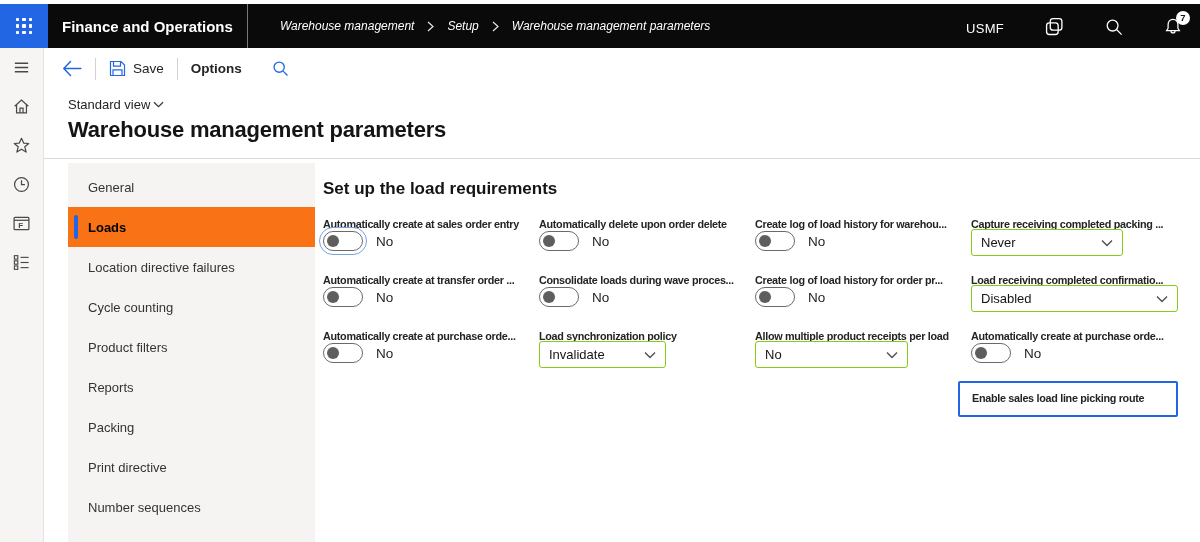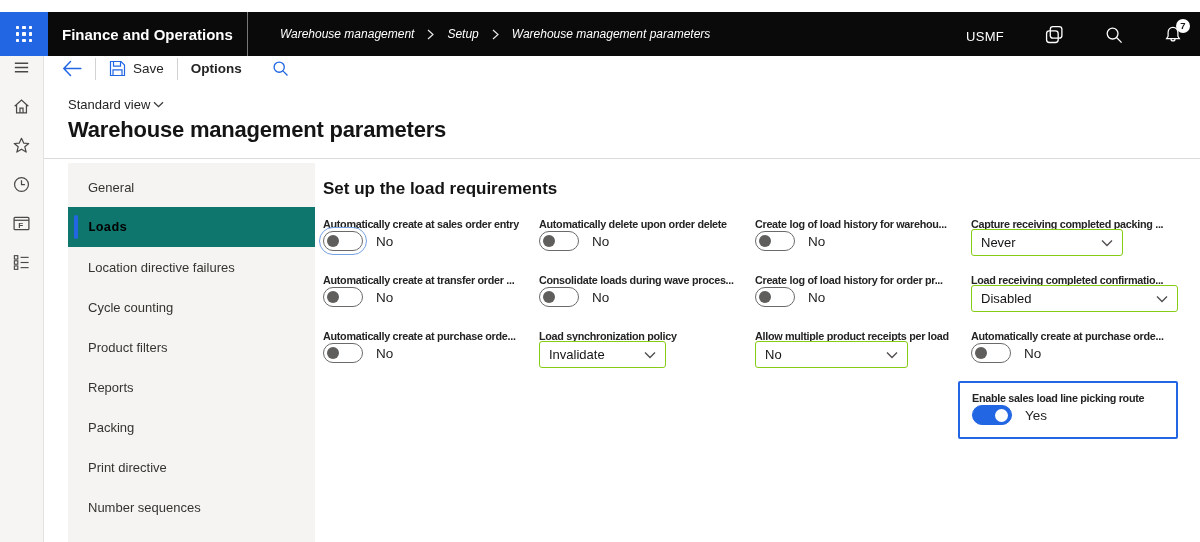--- a/index.html
+++ b/index.html
@@ -5,21 +5,21 @@
   :root{
     --accent:#2266e3;
     --topbar:#0a0a0a;
     --panel:#f5f4f2;
   }
   *{box-sizing:border-box;margin:0;padding:0;}
   html,body{width:1200px;height:542px;overflow:hidden;}
   body{font-family:"Liberation Sans",sans-serif;background:#fff;position:relative;color:#1b1a19;}
 
   
-  .topbar{position:absolute;left:0;top:12px;width:1200px;height:44px;background:var(--topbar);display:flex;align-items:center;color:#fff;z-index:5;}
+  .topbar{position:absolute;left:0;top:4px;width:1200px;height:44px;background:var(--topbar);display:flex;align-items:center;color:#fff;z-index:5;}
   .waffle{width:48px;height:44px;background:var(--accent);display:flex;align-items:center;justify-content:center;cursor:pointer;flex:0 0 auto;}
   .waffle-grid{display:grid;grid-template-columns:repeat(3,3.4px);grid-template-rows:repeat(3,3.4px);gap:3.4px;}
   .waffle-grid span{background:#fff;border-radius:0.8px;}
   .app-title{font-size:15px;font-weight:700;margin-left:14px;white-space:nowrap;}
   .tb-divider{width:1px;height:44px;background:rgba(255,255,255,.45);margin-left:14px;flex:0 0 auto;}
   .breadcrumb{display:flex;align-items:center;gap:13px;margin-left:32px;font-size:12px;white-space:nowrap;font-style:italic;}
   .bc-item{cursor:pointer;}
   .bc-sep{display:flex;align-items:center;opacity:.9;}
   .tb-right{margin-left:auto;display:flex;align-items:flex-end;gap:41px;padding-right:18px;}
   .company{font-size:13px;letter-spacing:.3px;cursor:pointer;}
@@ -36,21 +36,21 @@
   .tool-btn{display:flex;align-items:center;gap:7px;font-size:13.5px;color:#242424;cursor:pointer;}
   .tool-btn.bold{font-weight:700;}
   .tool-divider{width:1px;height:22px;background:#d4d2d0;margin:0 13px;}
   .toolbar .search-btn{margin-left:30px;}
   .view-selector{display:flex;align-items:center;gap:3px;margin:4px 0 0 24px;font-size:13px;color:#242424;cursor:pointer;width:max-content;}
   .page-title{margin:5px 0 0 24px;font-size:22px;font-weight:700;color:#141414;letter-spacing:-0.2px;}
 
   
   .tabs{position:absolute;left:68px;top:163px;width:247px;height:379px;background:var(--panel);padding-top:4px;z-index:2;}
   .tab{height:40px;display:flex;align-items:center;padding-left:20px;font-size:13px;color:#36342f;cursor:pointer;position:relative;white-space:nowrap;}
-  .tab.selected{background:#0f766e;font-weight:700;color:#000;font-family:Liberation Mono, monospace;}
+  .tab.selected{background:#f97316;font-weight:700;color:#000;}
   .tab.selected::before{content:"";position:absolute;left:6px;top:8px;bottom:8px;width:4px;border-radius:2px;background:var(--accent);}
 
   
   .main{position:absolute;left:315px;top:163px;width:885px;height:379px;background:#fff;}
   .section-title{font-size:17px;font-weight:700;color:#141414;padding:16px 0 0 8px;}
   .grid{display:grid;grid-template-columns:repeat(4,216px);grid-auto-rows:56px;margin:19px 0 0 8px;}
   .cell{position:relative;}
   .f-label{font-size:10.8px;font-weight:600;letter-spacing:-0.3px;color:#242424;white-space:nowrap;overflow:hidden;max-width:212px;}
   .control-row{display:flex;align-items:center;gap:13px;height:22px;}
   .toggle{width:40px;height:20px;border:1px solid #6b6a68;border-radius:10px;background:#fff;position:relative;cursor:pointer;flex:0 0 auto;}
@@ -373,22 +373,16 @@
             <span class="t-value">No</span>
           </div>
         </div>
       </div>
       <div class="cell"></div>
       <div class="cell"></div>
       <div class="cell"></div>
       <div class="cell">
         <div class="highlight-box">
           <div class="f-label">Enable sales load line picking route</div>
-          <div class="control-row">
-            <div class="toggle on">
-              <div class="knob"></div>
-            </div>
-            <span class="t-value">Yes</span>
-          </div>
         </div>
       </div>
     </div>
 </div>
 
 </body></html>

